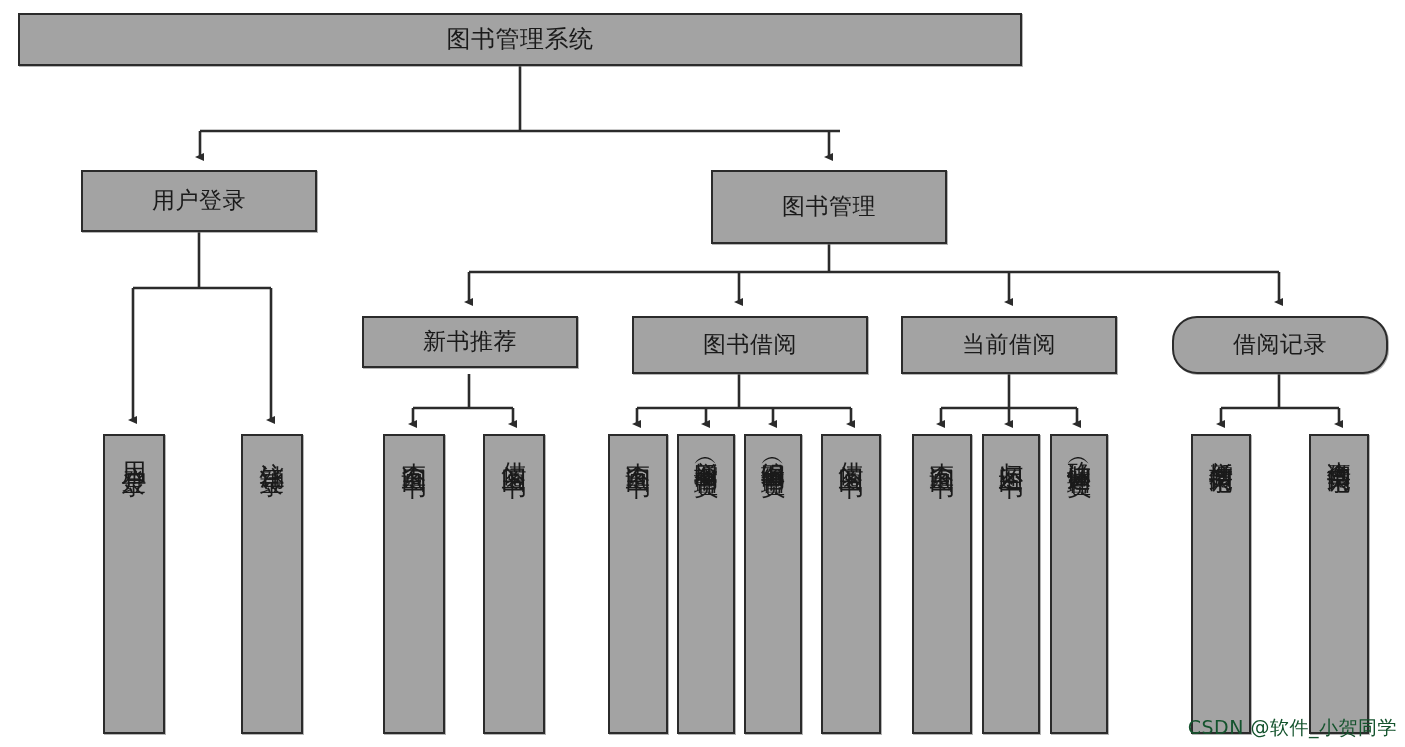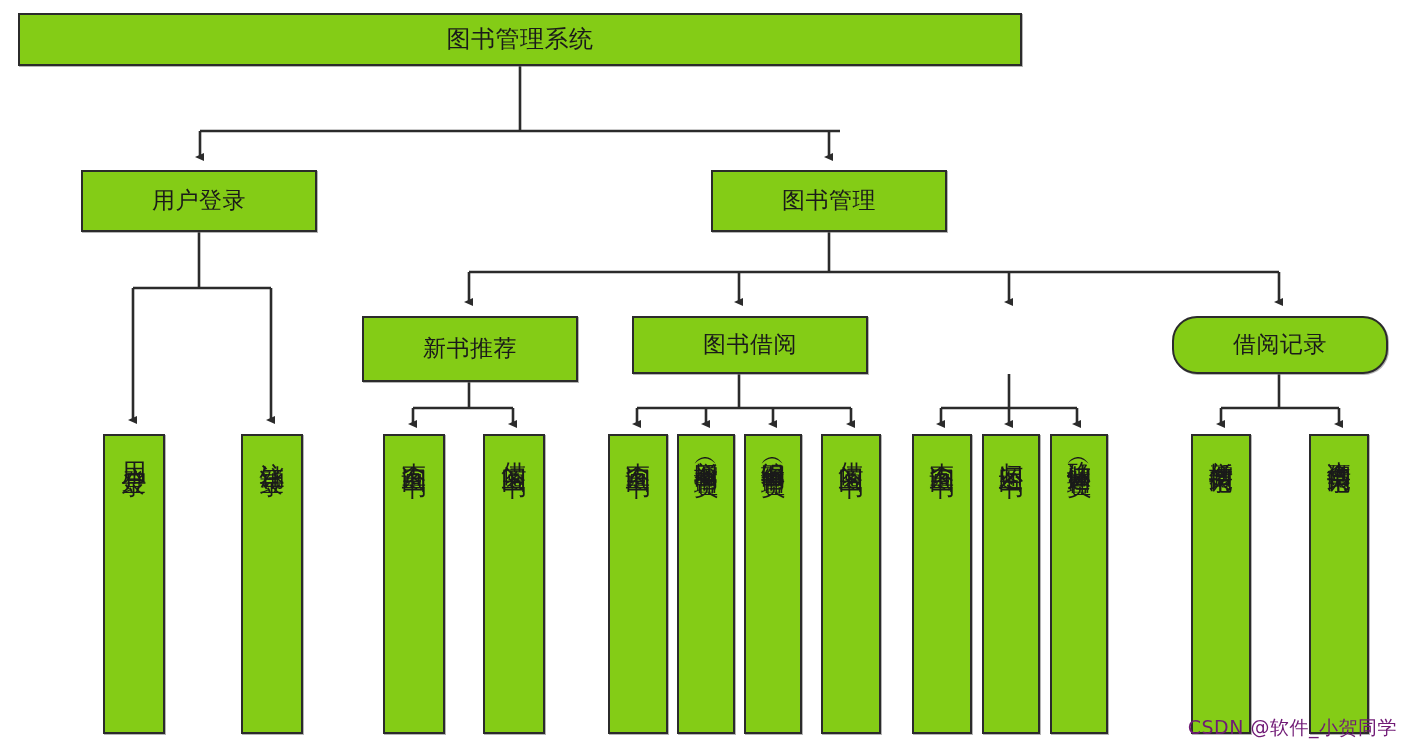--- a/index.html
+++ b/index.html
@@ -20,21 +20,21 @@
     position: absolute;
     left: 0;
     top: 0;
     width: 1405px;
     height: 747px;
     pointer-events: none;
   }
   .node {
     position: absolute;
     box-sizing: border-box;
-    background: #84cc16;
+    background: #a3a3a3;
     border: 2px solid #2b2b2b;
     display: flex;
     align-items: center;
     justify-content: center;
     color: #1a1a1a;
     box-shadow: 1px 1px 0 rgba(120,120,120,0.55);
   }
   .node-label {
     display: block;
     text-align: center;
@@ -64,21 +64,21 @@
   }
   .node.v.tall-text .node-label {
     font-size: 24px;
     letter-spacing: 2px;
   }
   .watermark {
     position: absolute;
     right: 8px;
     bottom: 6px;
     font-size: 19px;
-    color: #701a75;
+    color: #14532d;
     white-space: nowrap;
     letter-spacing: 0.5px;
   }
 </style>
 </head>
 <body>
 
 <div id="canvas">
 
   <svg id="edges" viewBox="0 0 1405 747" xmlns="http://www.w3.org/2000/svg">
@@ -132,30 +132,33 @@
     </g>
   </svg>
 
   <div class="node h root" style="left:18px; top:13px; width:1004px; height:53px;">
     <span class="node-label">图书管理系统</span>
   </div>
 
   <div class="node h" style="left:81px; top:170px; width:236px; height:62px;">
     <span class="node-label">用户登录</span>
   </div>
-  <div class="node h" style="left:711px; top:170px; width:236px; height:62px;">
+  <div class="node h" style="left:711px; top:170px; width:236px; height:74px;">
     <span class="node-label">图书管理</span>
   </div>
 
-  <div class="node h" style="left:362px; top:316px; width:216px; height:66px;">
+  <div class="node h" style="left:362px; top:316px; width:216px; height:52px;">
     <span class="node-label">新书推荐</span>
   </div>
   <div class="node h" style="left:632px; top:316px; width:236px; height:58px;">
     <span class="node-label">图书借阅</span>
   </div>
+  <div class="node h" style="left:901px; top:316px; width:216px; height:58px;">
+    <span class="node-label">当前借阅</span>
+  </div>
   <div class="node h" style="left:1172px; top:316px; width:216px; height:58px;border-radius:25px;">
     <span class="node-label">借阅记录</span>
   </div>
 
   <div class="node v" style="left:103px; top:434px; width:62px; height:300px;">
     <span class="node-label">用户登录</span>
   </div>
   <div class="node v" style="left:241px; top:434px; width:62px; height:300px;">
     <span class="node-label">注销登录</span>
   </div>

